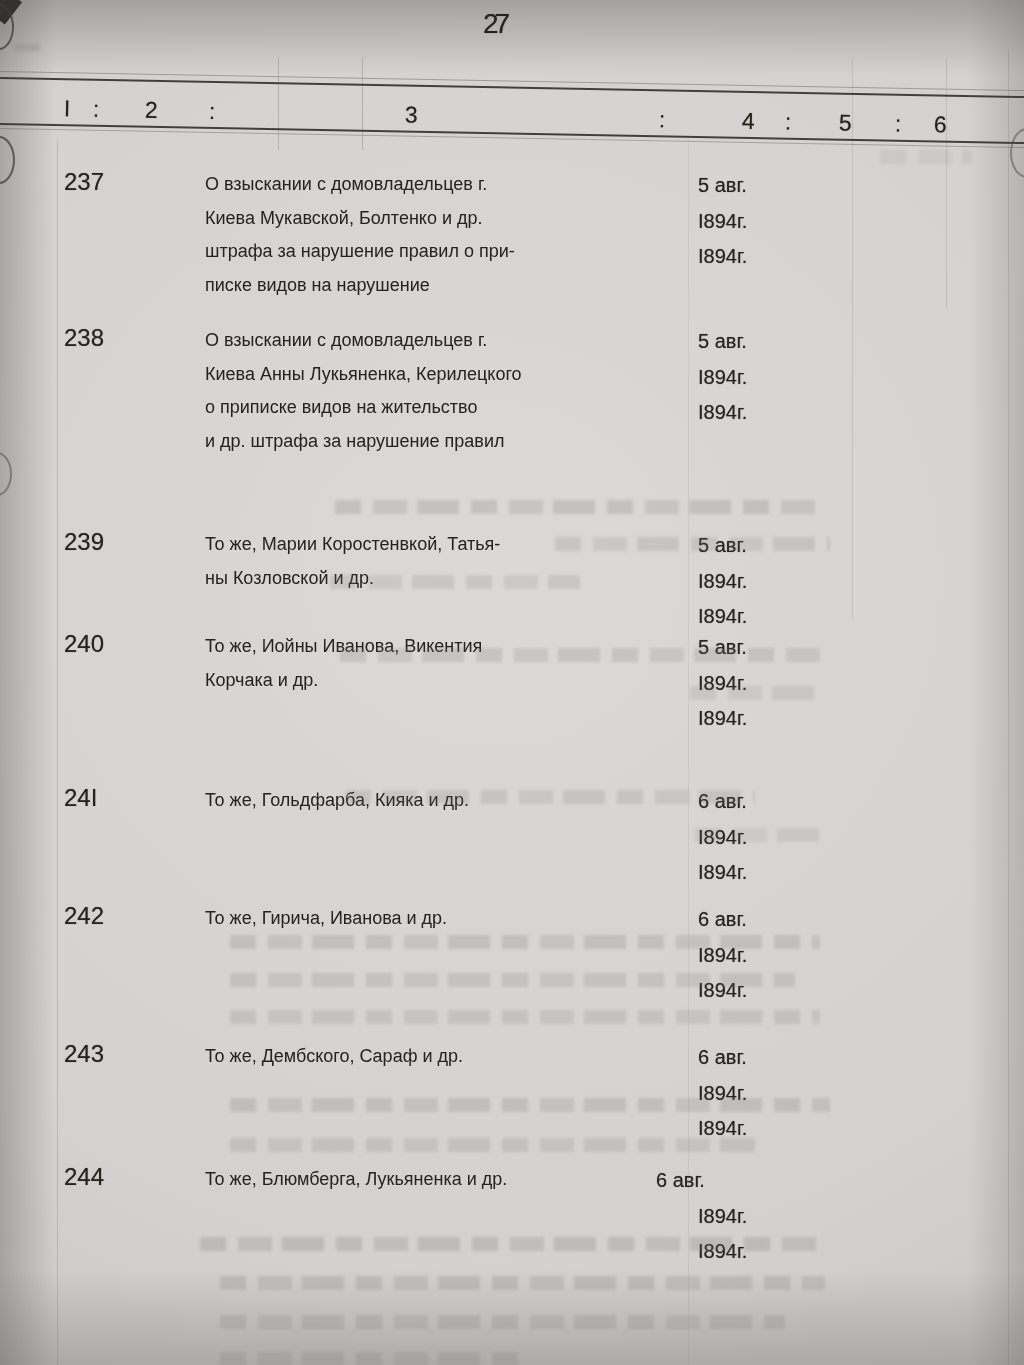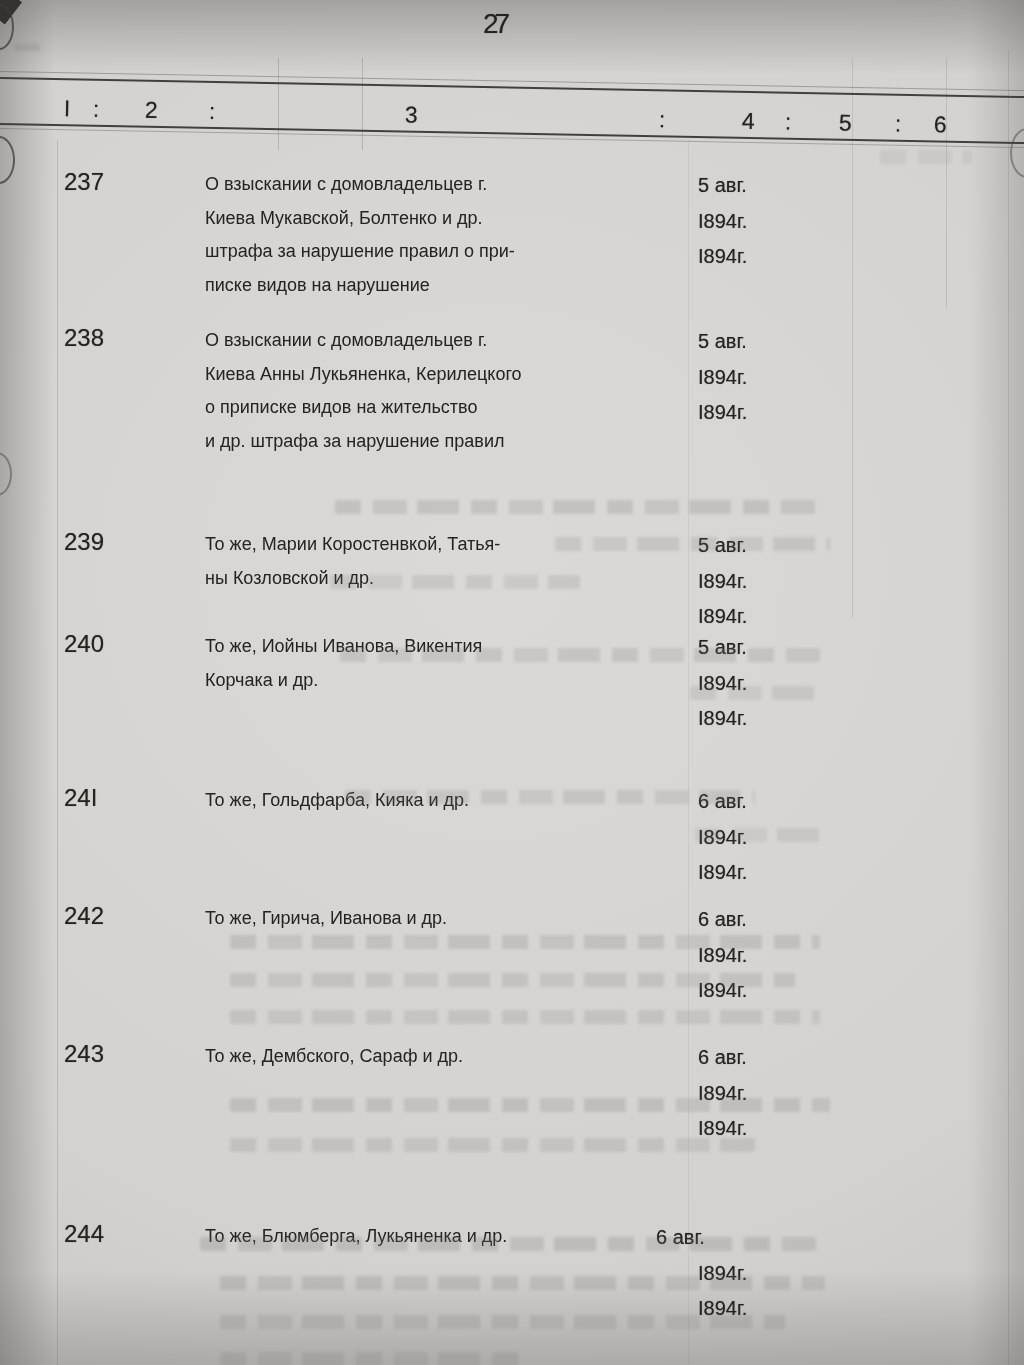--- a/index.html
+++ b/index.html
@@ -153,21 +153,21 @@
   <div class="row" style="top:1040px;">
     <div class="txt num">243</div>
     <div class="lines">
       <div>То же, Дембского, Сараф и др.</div>
     </div>
     <div class="dl dl0">6 авг.</div>
     <div class="dl dl1">I894г.</div>
     <div class="dl dl2">I894г.</div>
   </div>
 
-  <div class="row r7" style="top:1220px;">
+  <div class="row r7" style="top:1163px;">
     <div class="txt num">244</div>
     <div class="lines">
       <div>То же, Блюмберга, Лукьяненка и др.</div>
     </div>
     <div class="dl dl0">6 авг.</div>
     <div class="dl dl1">I894г.</div>
     <div class="dl dl2">I894г.</div>
   </div>
 
   <div class="g" style="top:150px;left:880px;width:92px;opacity:.16;"></div>

